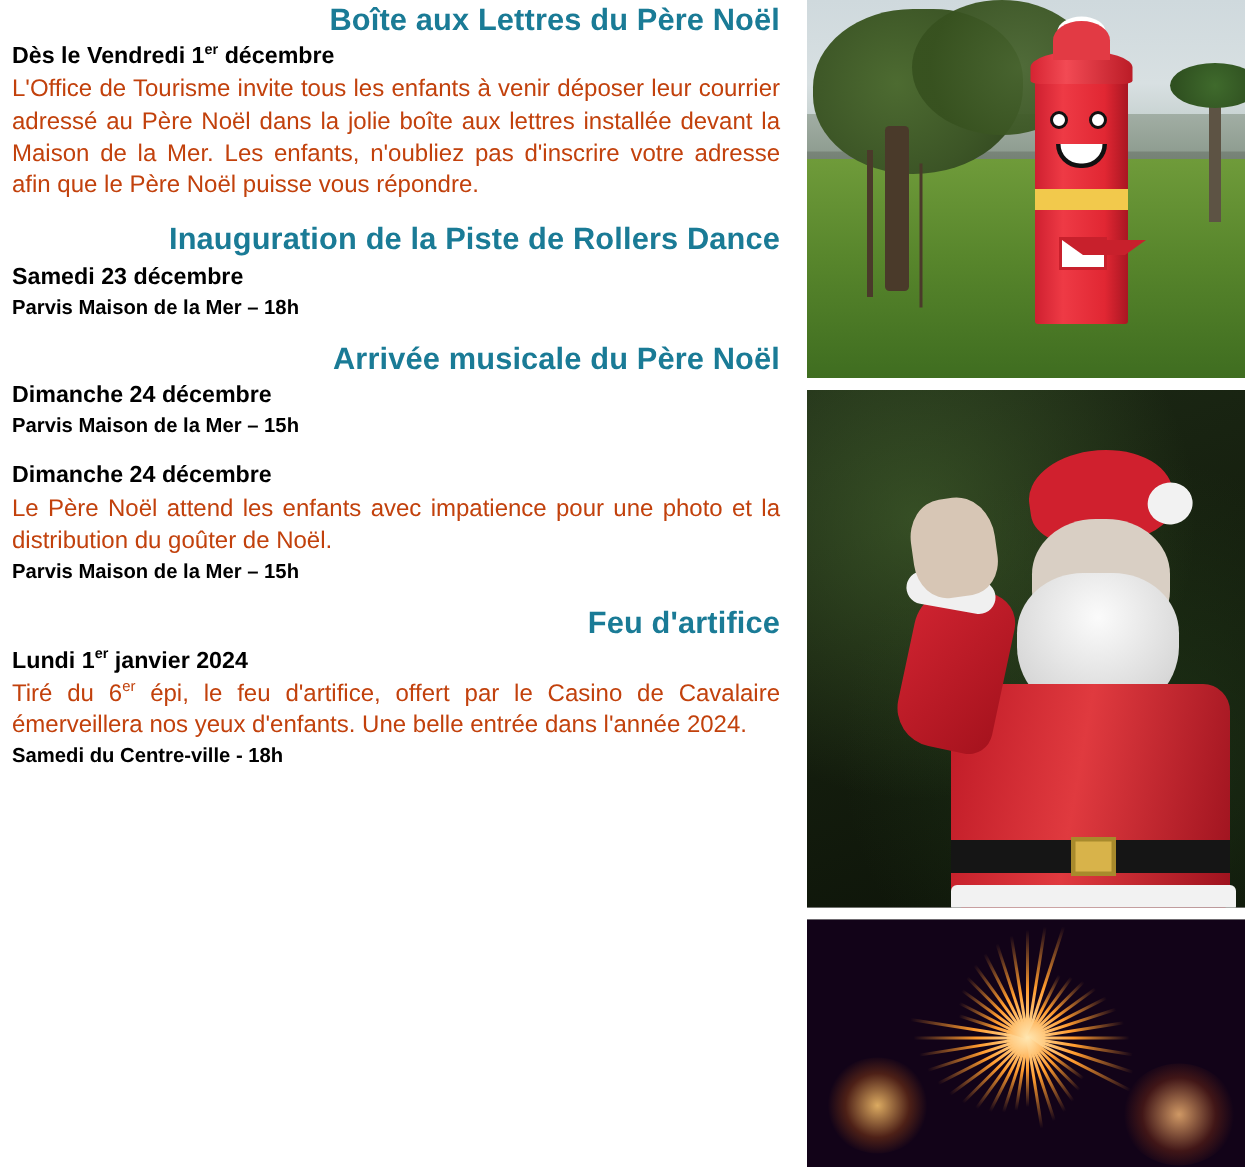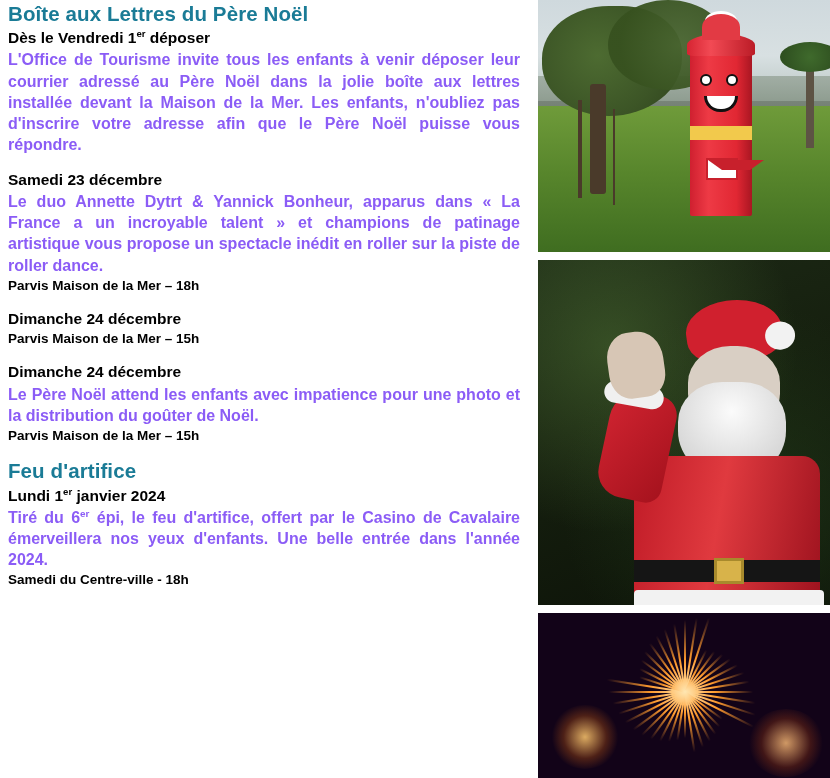--- a/index.html
+++ b/index.html
@@ -35,35 +35,35 @@
   .event { margin-bottom: 14px; }
   .event:first-child { margin-top: 2px; }
 
   h2.event-title {
     color: #1a7b96;
     font-size: 20.5px;
     font-weight: bold;
     margin: 0 0 2px 0;
     line-height: 1.18;
     letter-spacing: 0.1px;
+    text-align: right;
   }
   .event-date {
     color: #000000;
     font-size: 15.5px;
     font-weight: bold;
     margin: 0 0 1px 0;
     line-height: 1.3;
   }
   .event-body {
-    color: #8b5cf6;
+    color: #c2410c;
     font-size: 16px;
     line-height: 1.33;
     margin: 0 0 1px 0;
     text-align: justify;
-    font-weight: bold;
   }
   .event-place {
     color: #000000;
     font-size: 13.5px;
     font-weight: bold;
     margin: 0;
     line-height: 1.35;
   }
   sup { font-size: 0.62em; vertical-align: super; line-height: 0; }
 
@@ -254,31 +254,32 @@
 </style>
 </head>
 <body>
 
 <div class="page">
 
   <div class="left-col">
 
     <div class="event">
       <h2 class="event-title">Boîte aux Lettres du Père Noël</h2>
-      <p class="event-date"><span>Dès le Vendredi 1</span><sup>er</sup><span> déposer</span></p>
+      <p class="event-date"><span>Dès le Vendredi 1</span><sup>er</sup><span> décembre</span></p>
       <p class="event-body">L'Office de Tourisme invite tous les enfants à venir déposer leur courrier adressé au Père Noël dans la jolie boîte aux lettres installée devant la Maison de la Mer. Les enfants, n'oubliez pas d'inscrire votre adresse afin que le Père Noël puisse vous répondre.</p>
     </div>
 
     <div class="event">
+      <h2 class="event-title">Inauguration de la Piste de Rollers Dance</h2>
       <p class="event-date"><span>Samedi 23 décembre</span></p>
-      <p class="event-body">Le duo Annette Dytrt &amp; Yannick Bonheur, apparus dans « La France a un incroyable talent » et champions de patinage artistique vous propose un spectacle inédit en roller sur la piste de roller dance.</p>
       <p class="event-place">Parvis Maison de la Mer – 18h</p>
     </div>
 
     <div class="event">
+      <h2 class="event-title">Arrivée musicale du Père Noël</h2>
       <p class="event-date"><span>Dimanche 24 décembre</span></p>
       <p class="event-place">Parvis Maison de la Mer – 15h</p>
     </div>
 
     <div class="event">
       <p class="event-date"><span>Dimanche 24 décembre</span></p>
       <p class="event-body">Le Père Noël attend les enfants avec impatience pour une photo et la distribution du goûter de Noël.</p>
       <p class="event-place">Parvis Maison de la Mer – 15h</p>
     </div>
 

